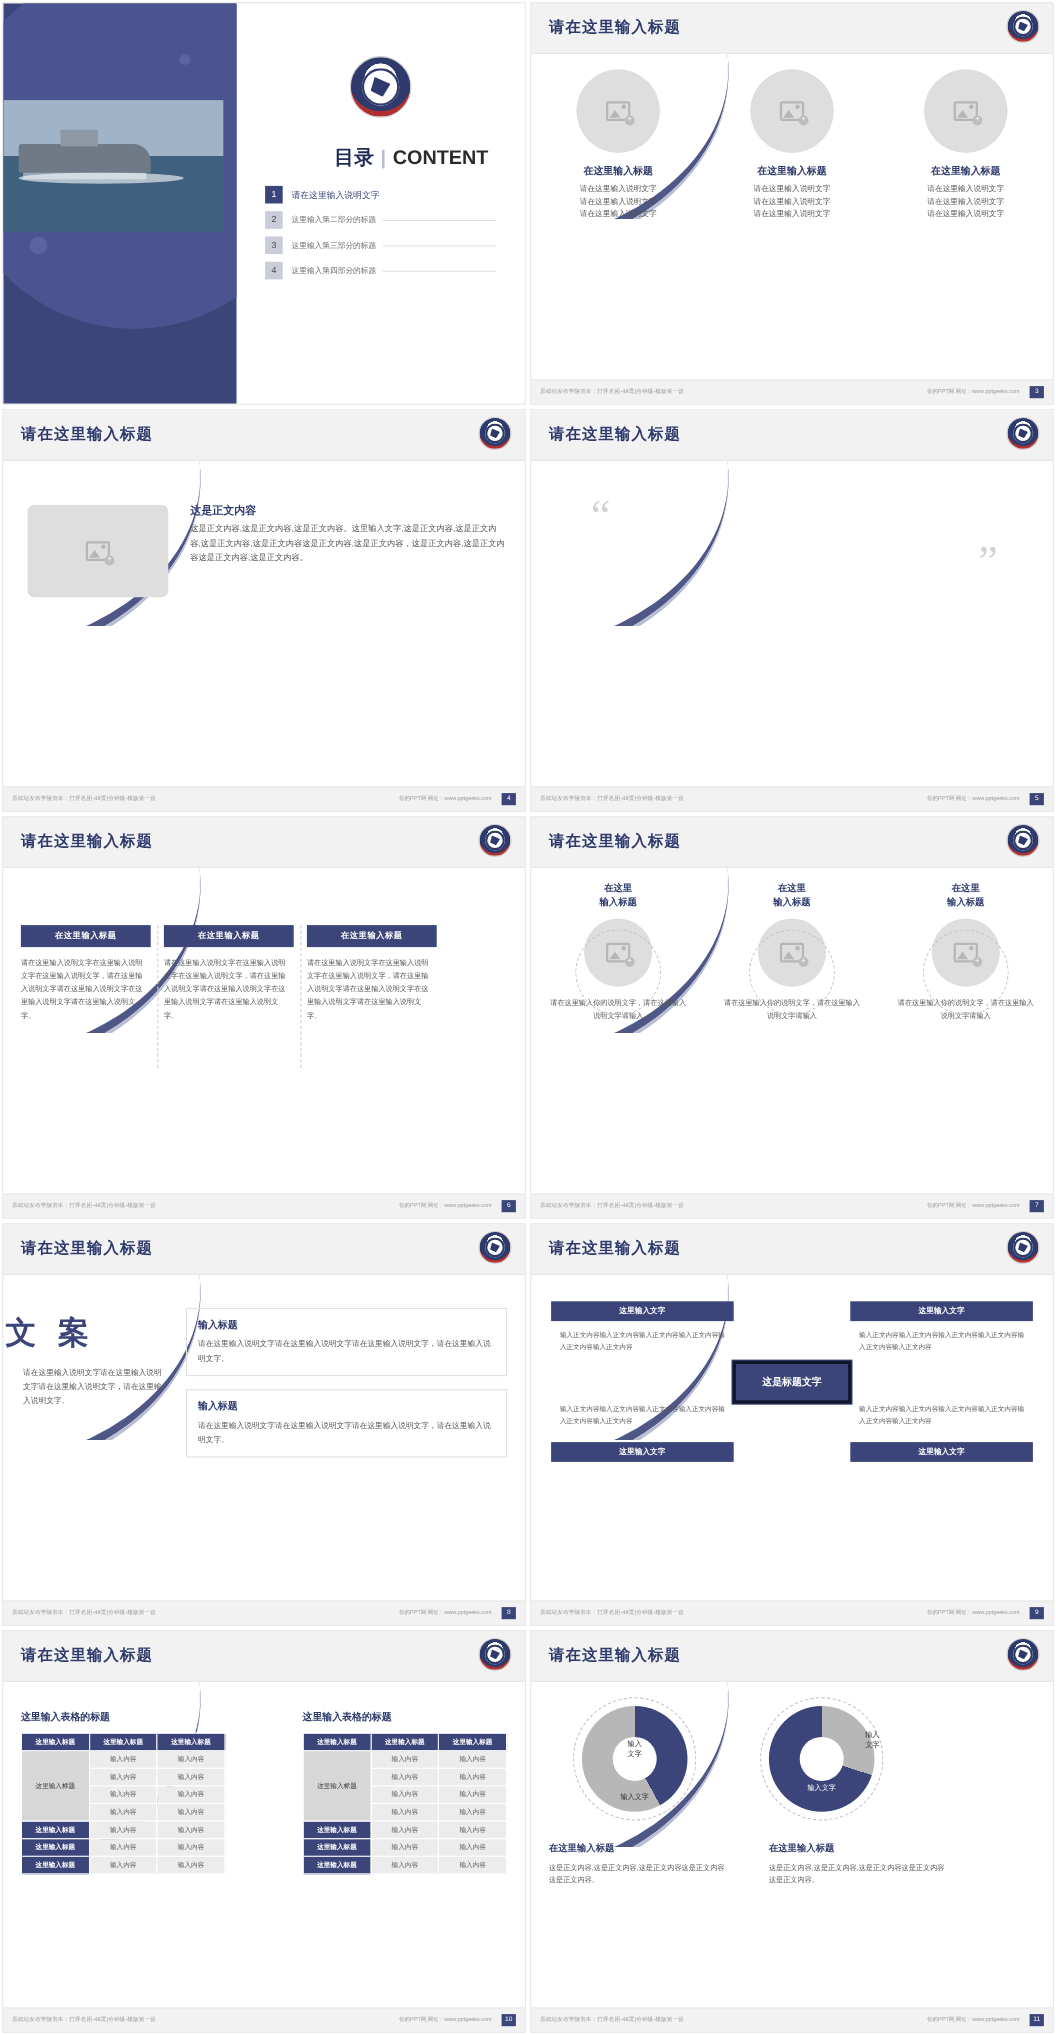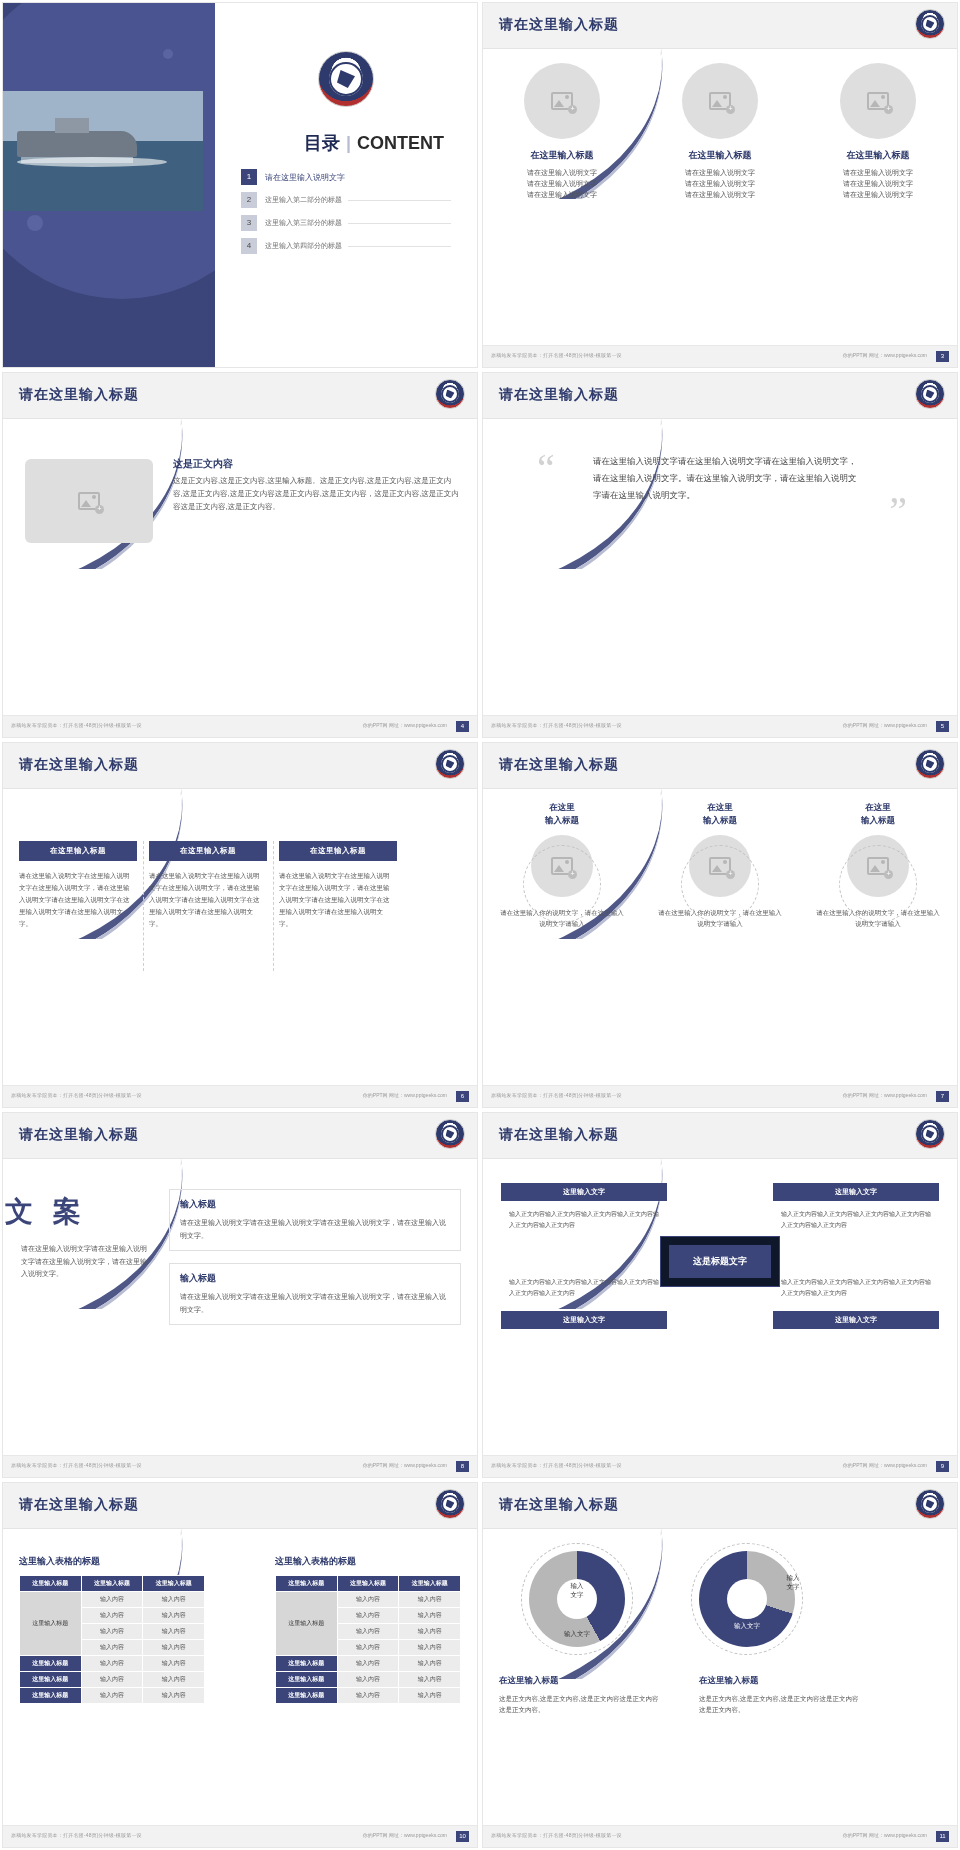--- a/index.html
+++ b/index.html
@@ -223,21 +223,21 @@
     position: absolute; background: #3b4579; color: #fff; font-size: 7px; font-weight: bold;
     text-align: center; padding: 4px 0; width: 166px;
   }
   .s8-body {
     position: absolute; width: 166px; font-size: 6px; color: #555; line-height: 1.8;
     padding: 6px 8px;
   }
   .s8-center {
     position: absolute; left: 50%; top: 78px; transform: translateX(-50%);
     background: #3b4579; color: #fff; font-size: 9px; font-weight: bold;
-    padding: 10px 24px; border: 8px solid #0f172a; box-shadow: 0 0 0 1px #3b4579;
+    padding: 10px 24px; border: 3px solid #0f172a; box-shadow: 0 0 0 1px #3b4579;
   }
 
   
   .tbl-wrap { position: absolute; top: 26px; width: 186px; }
   .tbl-title { font-size: 9px; font-weight: bold; color: #2e3a6b; margin-bottom: 7px; }
   table.t { border-collapse: collapse; width: 100%; }
   table.t th, table.t td {
     border: 1px solid #ffffff; font-size: 6px; text-align: center; padding: 3px 1px; color: #555;
   }
   table.t th { background: #3b4579; color: #fff; font-weight: bold; }
@@ -382,39 +382,38 @@
       <div class="swoosh"></div>
       <div class="s3-img img-ph">
         <div class="ph-icon">
             <div class="frame"></div>
             <div class="hill"></div>
             <div class="sun"></div>
             <div class="plus">+</div>
           </div>
       </div>
       <div class="s3-title">这是正文内容</div>
-      <div class="s3-text">这是正文内容,这是正文内容,这里输入标题。这是正文内容,这是正文内容,这是正文内容,这是正文内容,这是正文内容这是正文内容,这是正文内容，这是正文内容,这是正文内容这是正文内容,这是正文内容。</div>
+      <div class="s3-text">这是正文内容,这是正文内容,这是正文内容。这里输入文字,这是正文内容,这是正文内容,这是正文内容,这是正文内容这是正文内容,这是正文内容，这是正文内容,这是正文内容这是正文内容,这是正文内容。</div>
     </div>
     <div class="sl-foot">
       <div class="foot-left">原稿站发布学院资本：打开名团-48页|分钟级-模版第一设</div>
       <div class="foot-right">你的PPT网      网址：www.pptgeeks.com</div>
       <div class="foot-num">4</div>
     </div>
   </div>
 
   <div class="slide">
     <div class="sl-head"></div>
     <div class="sl-title">请在这里输入标题</div>
     <div class="emblem">
         <div class="emblem-inner"></div>
       </div>
     <div class="sl-body">
       <div class="swoosh"></div>
       <div class="qmark q-open">“</div>
-      <div class="q-text">请在这里输入说明文字请在这里输入说明文字请在这里输入说明文字，请在这里输入说明文字。请在这里输入说明文字，请在这里输入说明文字请在这里输入说明文字。</div>
       <div class="qmark q-close">”</div>
     </div>
     <div class="sl-foot">
       <div class="foot-left">原稿站发布学院资本：打开名团-48页|分钟级-模版第一设</div>
       <div class="foot-right">你的PPT网      网址：www.pptgeeks.com</div>
       <div class="foot-num">5</div>
     </div>
   </div>
 
   <div class="slide">

